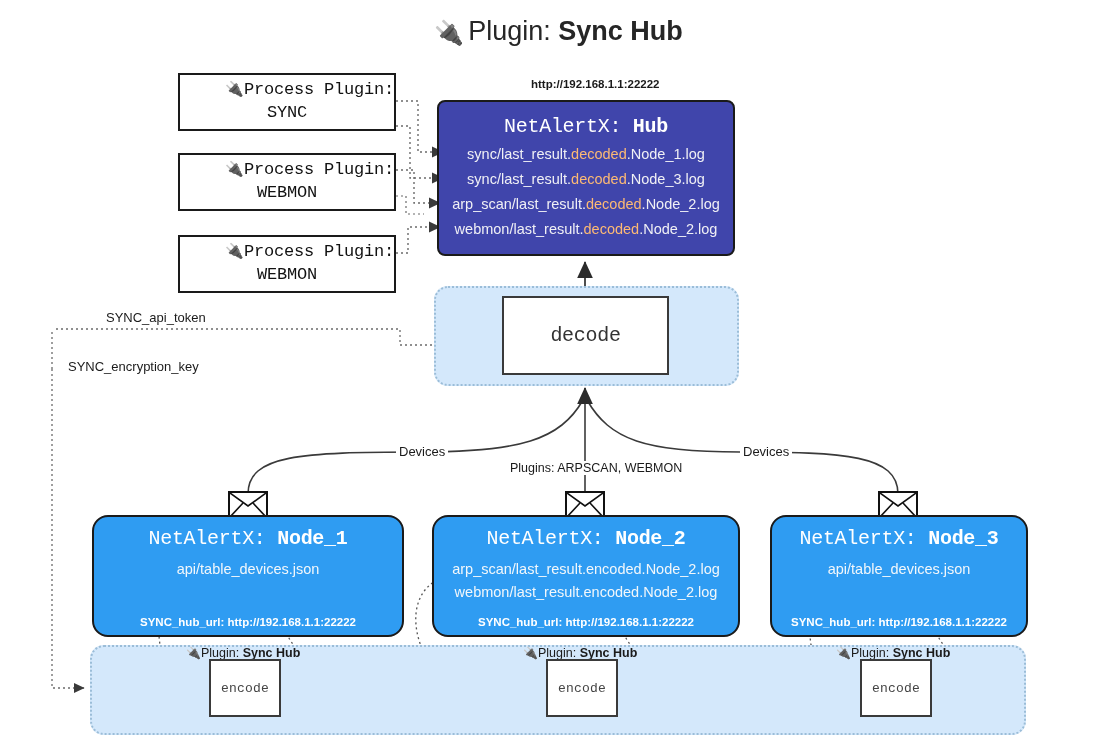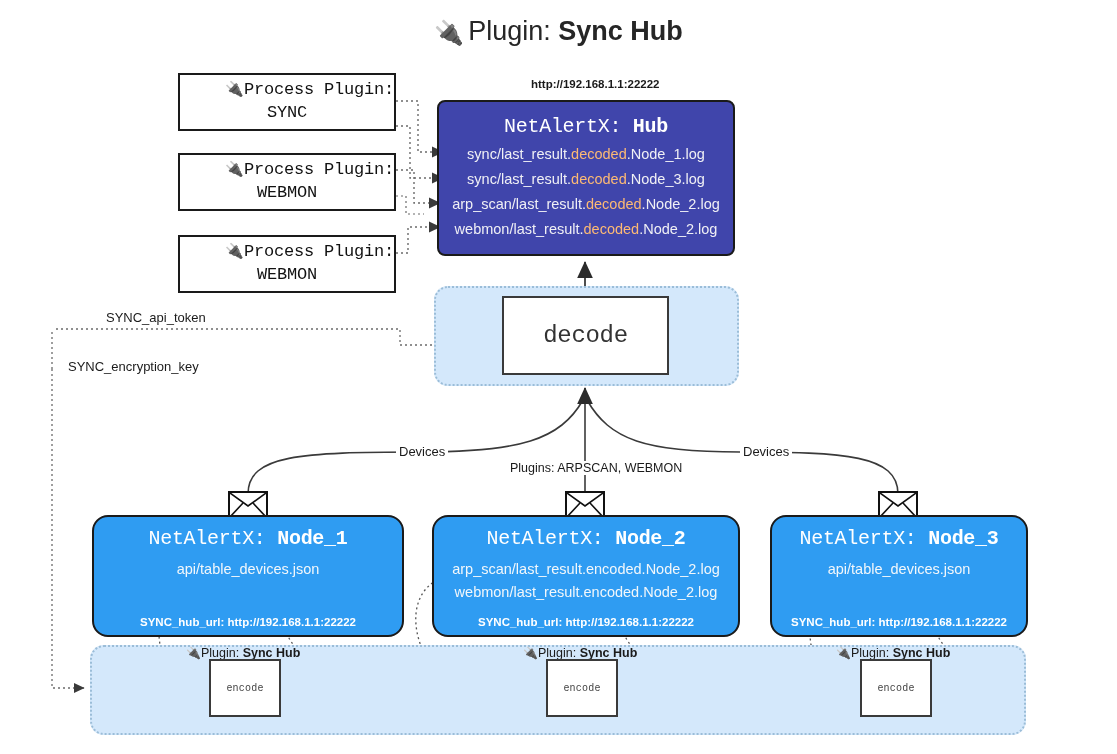--- a/index.html
+++ b/index.html
@@ -119,21 +119,21 @@
     background: #ffffff;
     border: 2px solid #3a3a3a;
     display: flex;
     align-items: center;
     justify-content: center;
     font-family: "Liberation Mono", monospace;
     color: #333333;
   }
   .decode-box {
     left: 502px; top: 296px; width: 167px; height: 79px;
-    font-size: 24px;
+    font-size: 20px;
     letter-spacing: -0.3px;
   }
 
   
   .edge-label {
     position: absolute;
     font-size: 13px;
     color: #1a1a1a;
     background: #ffffff;
     white-space: nowrap;
@@ -197,21 +197,21 @@
   .plugin-label {
     position: absolute;
     font-size: 12.5px;
     color: #1a1a1a;
     white-space: nowrap;
   }
   .plugin-label b { font-weight: bold; }
   .plugin-label .plug { font-size: 12px; }
   .encode-box {
     width: 72px; height: 58px;
-    font-size: 10px;
+    font-size: 13px;
     letter-spacing: 0.2px;
     color: #444444;
   }
 </style>
 </head>
 <body>
 
 <div id="canvas">
 
   <svg id="edges" viewBox="0 0 1117 754">

